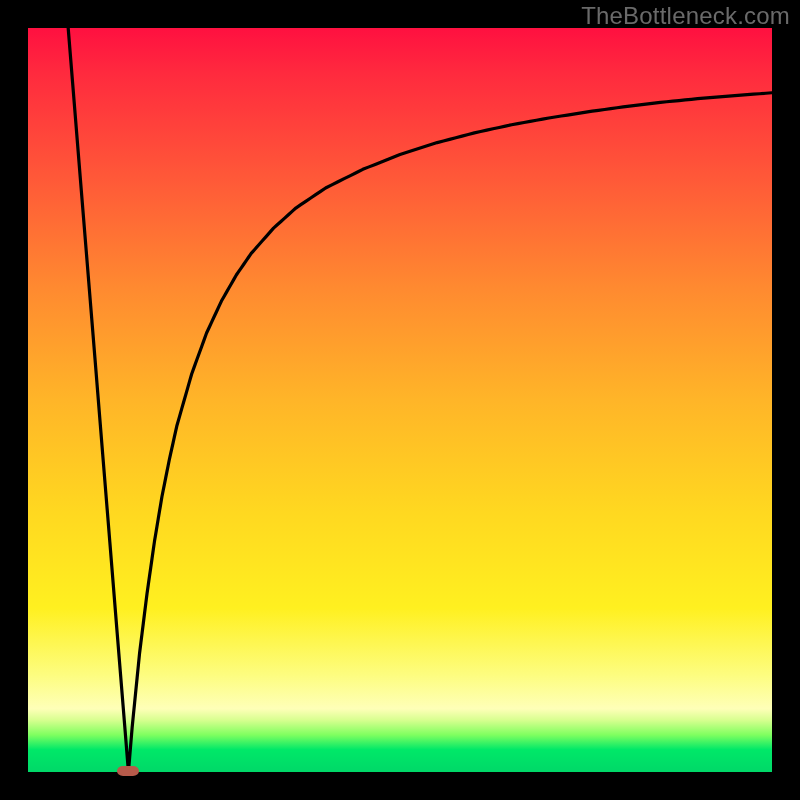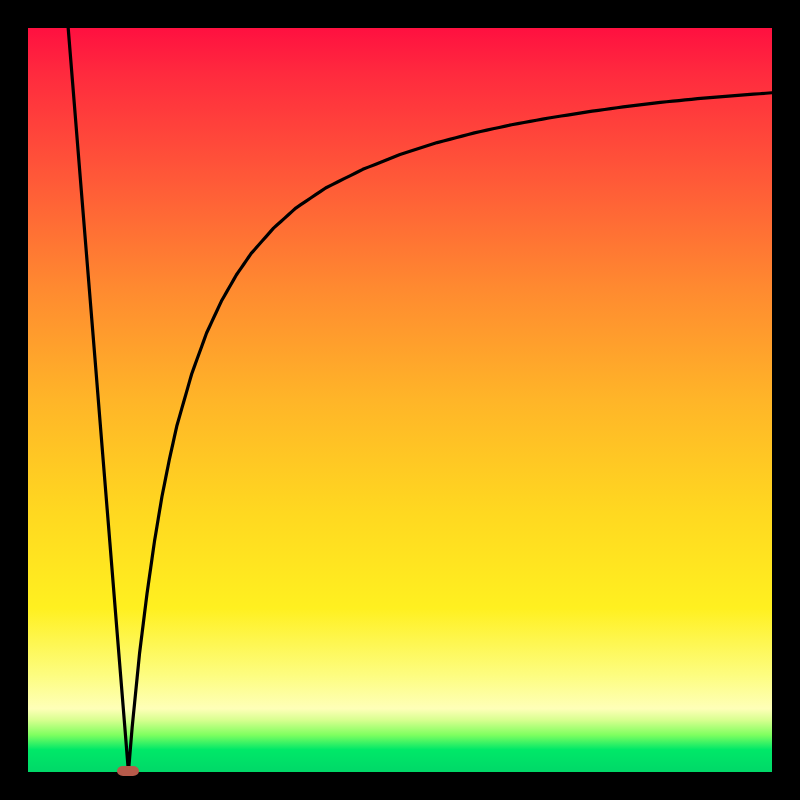--- a/index.html
+++ b/index.html
@@ -73,13 +73,14 @@
 
 <div class="frame">
 
   <div class="plot-area">
     <svg class="curve" viewBox="0 0 744 744" preserveAspectRatio="none">
       <path d="M40.18 0.00 L44.64 55.06 L52.08 147.31 L59.52 238.82 L66.96 330.34 L74.40 422.59 L81.84 514.10 L89.28 606.36 L96.72 697.87 L100.44 744.00 L100.44 744.00 L101.06 736.56 L101.68 729.12 L102.30 721.68 L102.92 714.24 L103.54 706.80 L104.16 699.36 L105.40 686.96 L106.64 674.56 L107.88 662.16 L109.12 649.76 L110.36 637.36 L111.60 624.96 L112.84 615.04 L114.08 605.12 L115.32 595.20 L116.56 585.28 L117.80 575.36 L119.04 565.44 L120.28 556.76 L121.52 548.08 L122.76 539.40 L124.00 530.72 L125.24 522.04 L126.48 513.36 L127.72 505.92 L128.96 498.48 L130.20 491.04 L131.44 483.60 L132.68 476.16 L133.92 468.72 L135.16 462.52 L136.40 456.32 L137.64 450.12 L138.88 443.92 L140.12 437.72 L141.36 431.52 L142.60 425.94 L143.84 420.36 L145.08 414.78 L146.32 409.20 L147.56 403.62 L148.80 398.04 L151.28 389.36 L153.76 380.68 L156.24 372.00 L158.72 363.32 L161.20 354.64 L163.68 345.96 L166.16 339.14 L168.64 332.32 L171.12 325.50 L173.60 318.68 L176.08 311.86 L178.56 305.04 L181.04 299.71 L183.52 294.38 L186.00 289.04 L188.48 283.71 L190.96 278.38 L193.44 273.05 L195.92 268.71 L198.40 264.37 L200.88 260.03 L203.36 255.69 L205.84 251.35 L208.32 247.01 L210.80 243.41 L213.28 239.82 L215.76 236.22 L218.24 232.62 L220.72 229.03 L223.20 225.43 L226.92 221.22 L230.64 217.00 L234.36 212.78 L238.08 208.57 L241.80 204.35 L245.52 200.14 L249.24 196.79 L252.96 193.44 L256.68 190.09 L260.40 186.74 L264.12 183.40 L267.84 180.05 L272.80 176.70 L277.76 173.35 L282.72 170.00 L287.68 166.66 L292.64 163.31 L297.60 159.96 L303.80 156.86 L310.00 153.76 L316.20 150.66 L322.40 147.56 L328.60 144.46 L334.80 141.36 L341.00 138.88 L347.20 136.40 L353.40 133.92 L359.60 131.44 L365.80 128.96 L372.00 126.48 L378.20 124.50 L384.40 122.51 L390.60 120.53 L396.80 118.54 L403.00 116.56 L409.20 114.58 L415.40 112.96 L421.60 111.35 L427.80 109.74 L434.00 108.13 L440.20 106.52 L446.40 104.90 L452.60 103.54 L458.80 102.18 L465.00 100.81 L471.20 99.45 L477.40 98.08 L483.60 96.72 L489.80 95.60 L496.00 94.49 L502.20 93.37 L508.40 92.26 L514.60 91.14 L520.80 90.02 L527.00 89.03 L533.20 88.04 L539.40 87.05 L545.60 86.06 L551.80 85.06 L558.00 84.07 L564.20 83.20 L570.40 82.34 L576.60 81.47 L582.80 80.60 L589.00 79.73 L595.20 78.86 L601.40 78.12 L607.60 77.38 L613.80 76.63 L620.00 75.89 L626.20 75.14 L632.40 74.40 L638.60 73.78 L644.80 73.16 L651.00 72.54 L657.20 71.92 L663.40 71.30 L669.60 70.68 L675.80 70.18 L682.00 69.69 L688.20 69.19 L694.40 68.70 L700.60 68.20 L706.80 67.70 L713.00 67.21 L719.20 66.71 L725.40 66.22 L731.60 65.72 L737.80 65.22 L744.00 64.73" fill="none" stroke="#000" stroke-width="3.2" stroke-linecap="round" stroke-linejoin="round"></path>
     </svg>
     <div class="bump" style="left: 89.44px; top: 738px;"></div>
   </div>
 
+  <div class="watermark">TheBottleneck.com</div>
 </div>
 
 </body></html>

